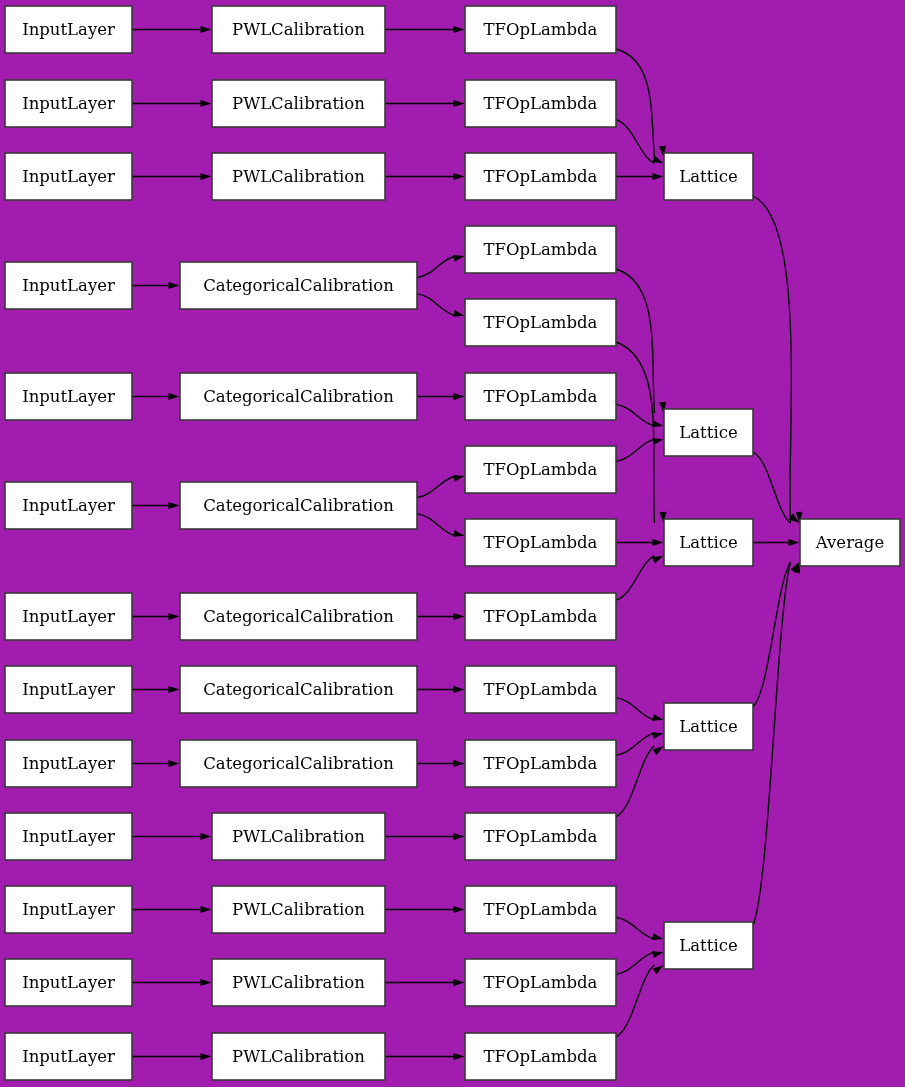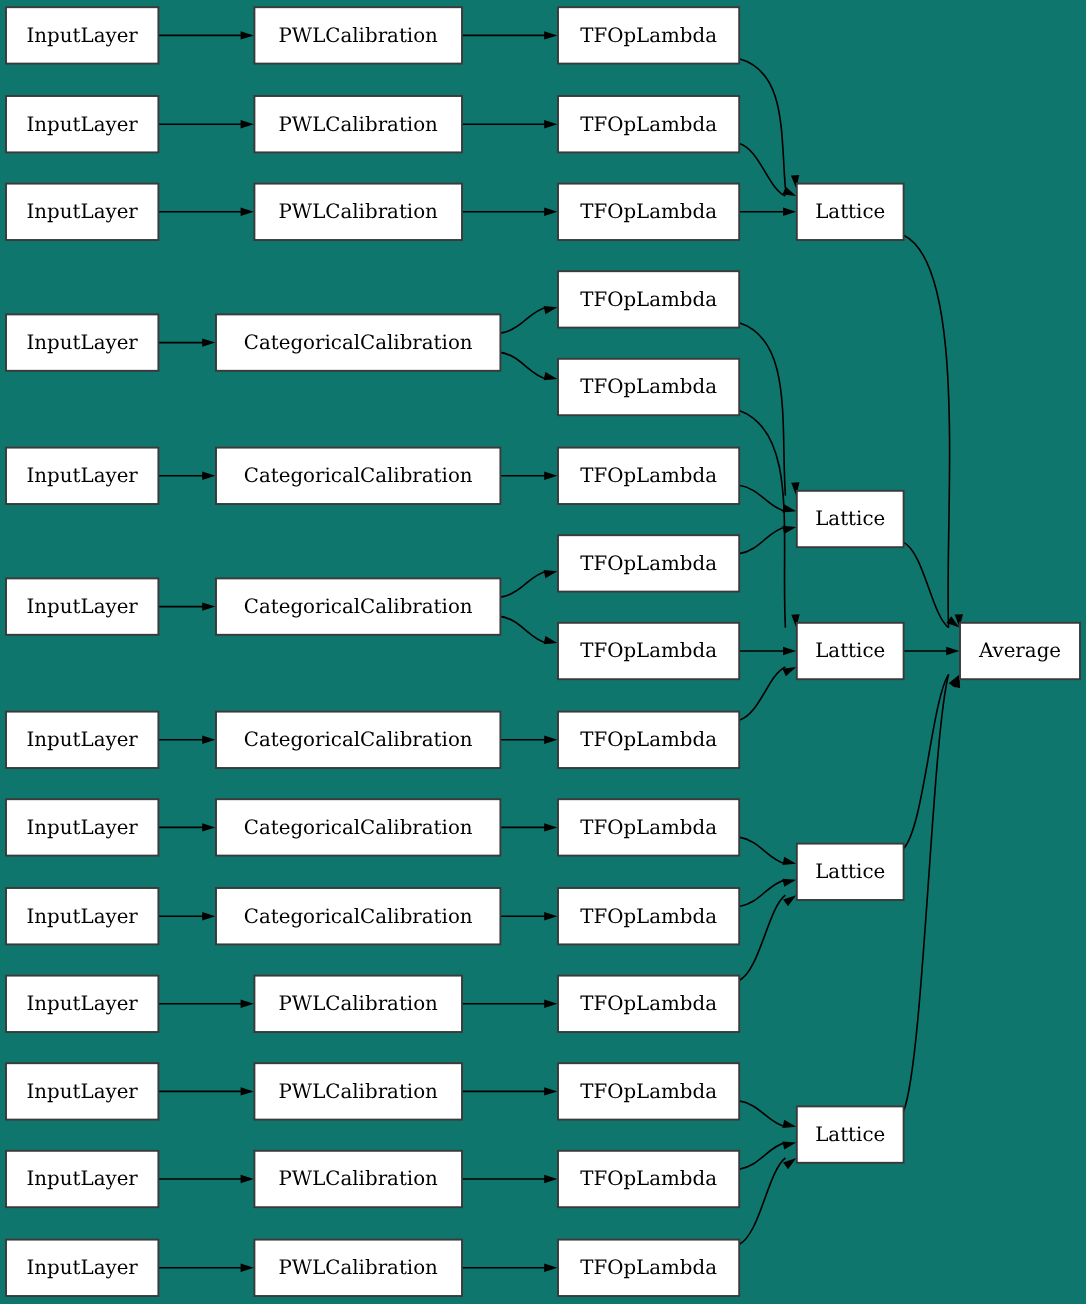--- a/index.html
+++ b/index.html
@@ -4,21 +4,21 @@
 <style>
   html, body {
     margin: 0;
     padding: 0;
     background: #ffffff;
   }
   #graph-root {
     position: relative;
     width: 905px;
     height: 1087px;
-    background: #0f766e;
+    background: #a21caf;
     font-family: "DejaVu Serif", "Liberation Serif", serif;
   }
   svg#graph-svg {
     position: absolute;
     top: 0;
     left: 0;
     width: 905px;
     height: 1087px;
     display: block;
   }

